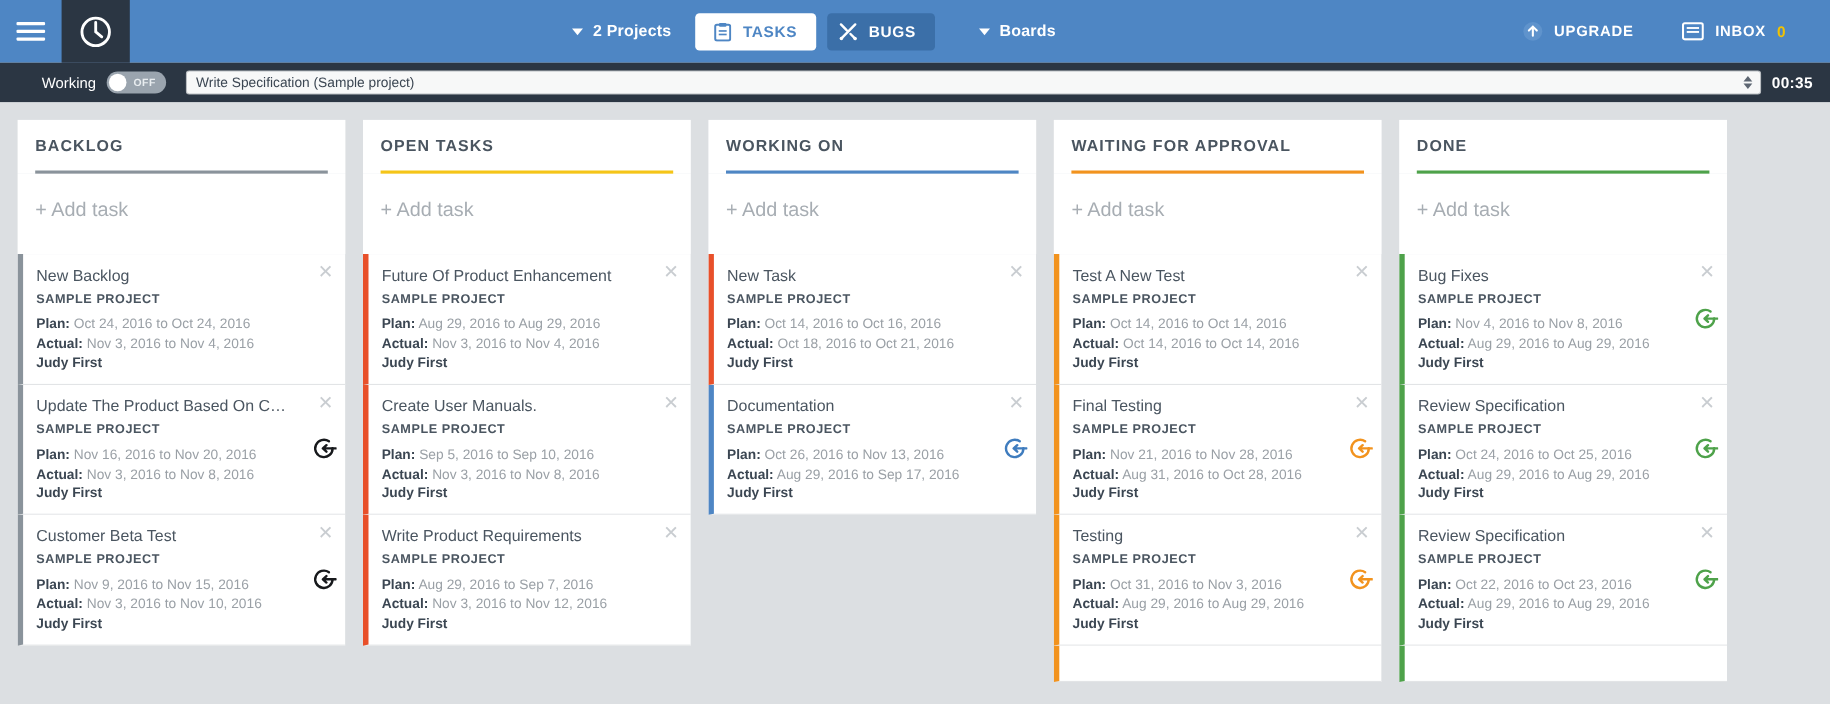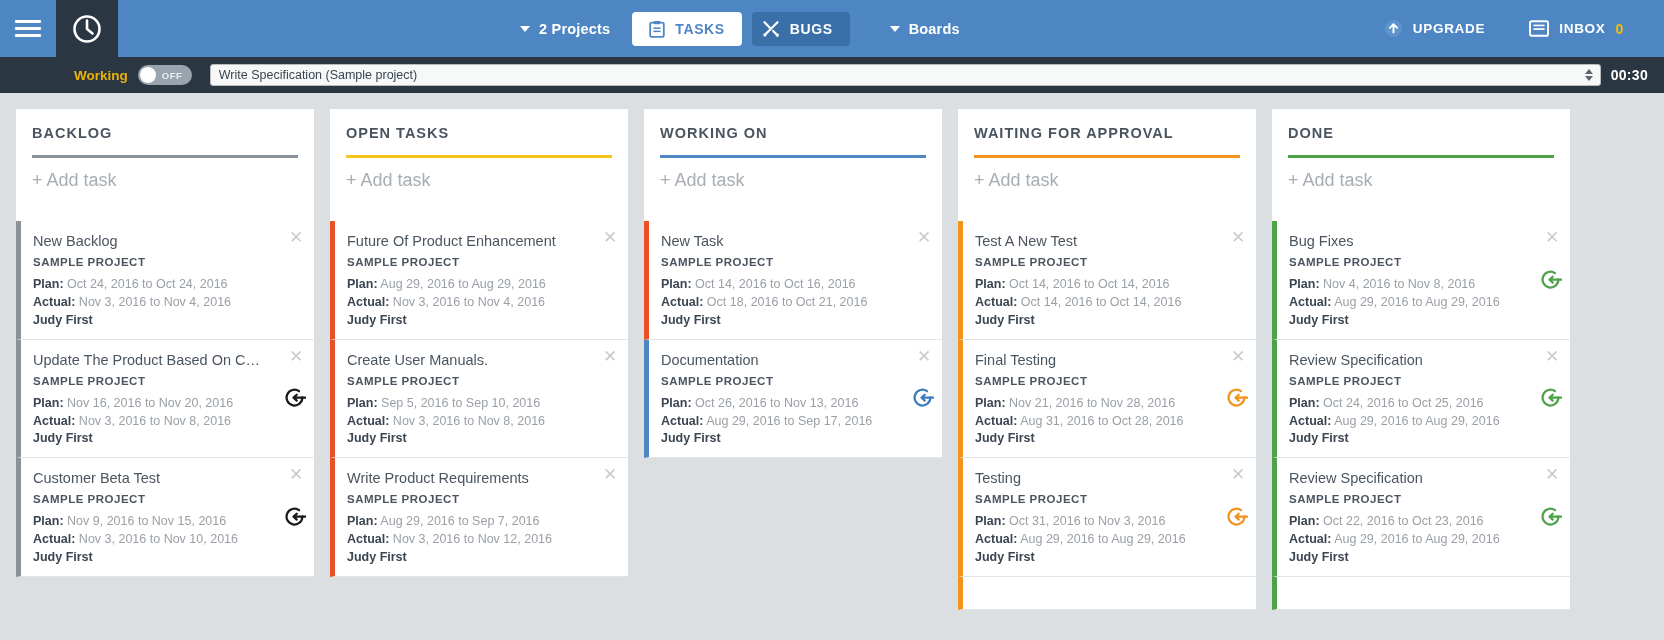--- a/index.html
+++ b/index.html
@@ -74,22 +74,22 @@
   #inbox-count { color: #f2c200; font-weight: bold; font-size: 14px; }
 
   
   #timerbar {
     position: absolute; left: 0; top: 57px;
     width: 1664px; height: 36px;
     background: #2b3643;
     display: flex; align-items: center;
   }
   #working-label {
-    color: #eab308; font-size: 13.5px; font-weight: bold;
-    margin-left: 74px; white-space: nowrap;
+    color: #ffffff; font-size: 13.5px; font-weight: normal;
+    margin-left: 38px; white-space: nowrap;
   }
   #working-toggle {
     width: 54px; height: 20px; border-radius: 10px;
     background: #9aa4ae; margin-left: 10px;
     display: flex; align-items: center; cursor: pointer;
     position: relative; flex: 0 0 auto;
   }
   #working-toggle .knob {
     width: 16px; height: 16px; border-radius: 50%;
     background: #ffffff; margin-left: 2px;
@@ -143,21 +143,21 @@
     background: #ffffff; padding: 16px 16px 0 16px;
     flex: 0 0 auto;
   }
   .col-title {
     font-size: 14.5px; font-weight: bold; color: #4a5560;
     letter-spacing: 1px; padding-bottom: 14px;
   }
   .col-rule { height: 3px; width: 100%; }
   .add-task {
     background: #ffffff; color: #a7adb3;
-    font-size: 18px; padding: 12px 16px 30px 16px;
+    font-size: 18px; padding: 22px 16px 30px 16px;
     cursor: pointer; flex: 0 0 auto;
   }
   .col-cards { flex: 1 1 auto; min-height: 0; overflow: hidden; }
 
   .card {
     background: #ffffff;
     border-left: 5px solid transparent;
     border-bottom: 1px solid #e2e4e6;
     padding: 11px 14px 12px 12px;
     position: relative; cursor: pointer;
@@ -274,21 +274,21 @@
   </div>
 
   <div id="task-select">
     <span id="task-select-value">Write Specification (Sample project)</span>
     <span id="task-select-arrows">
       <i class="up"></i>
         <i class="dn"></i>
     </span>
   </div>
 
-  <span id="timer-value">00:30</span>
+  <span id="timer-value">00:35</span>
 </div>
 
 <div id="board">
     <div class="column">
       <div class="col-head">
         <div class="col-title">BACKLOG</div>
         <div class="col-rule" style="background: rgb(138, 147, 155);"></div>
       </div>
       <div class="add-task">+ Add task</div>
       <div class="col-cards">

